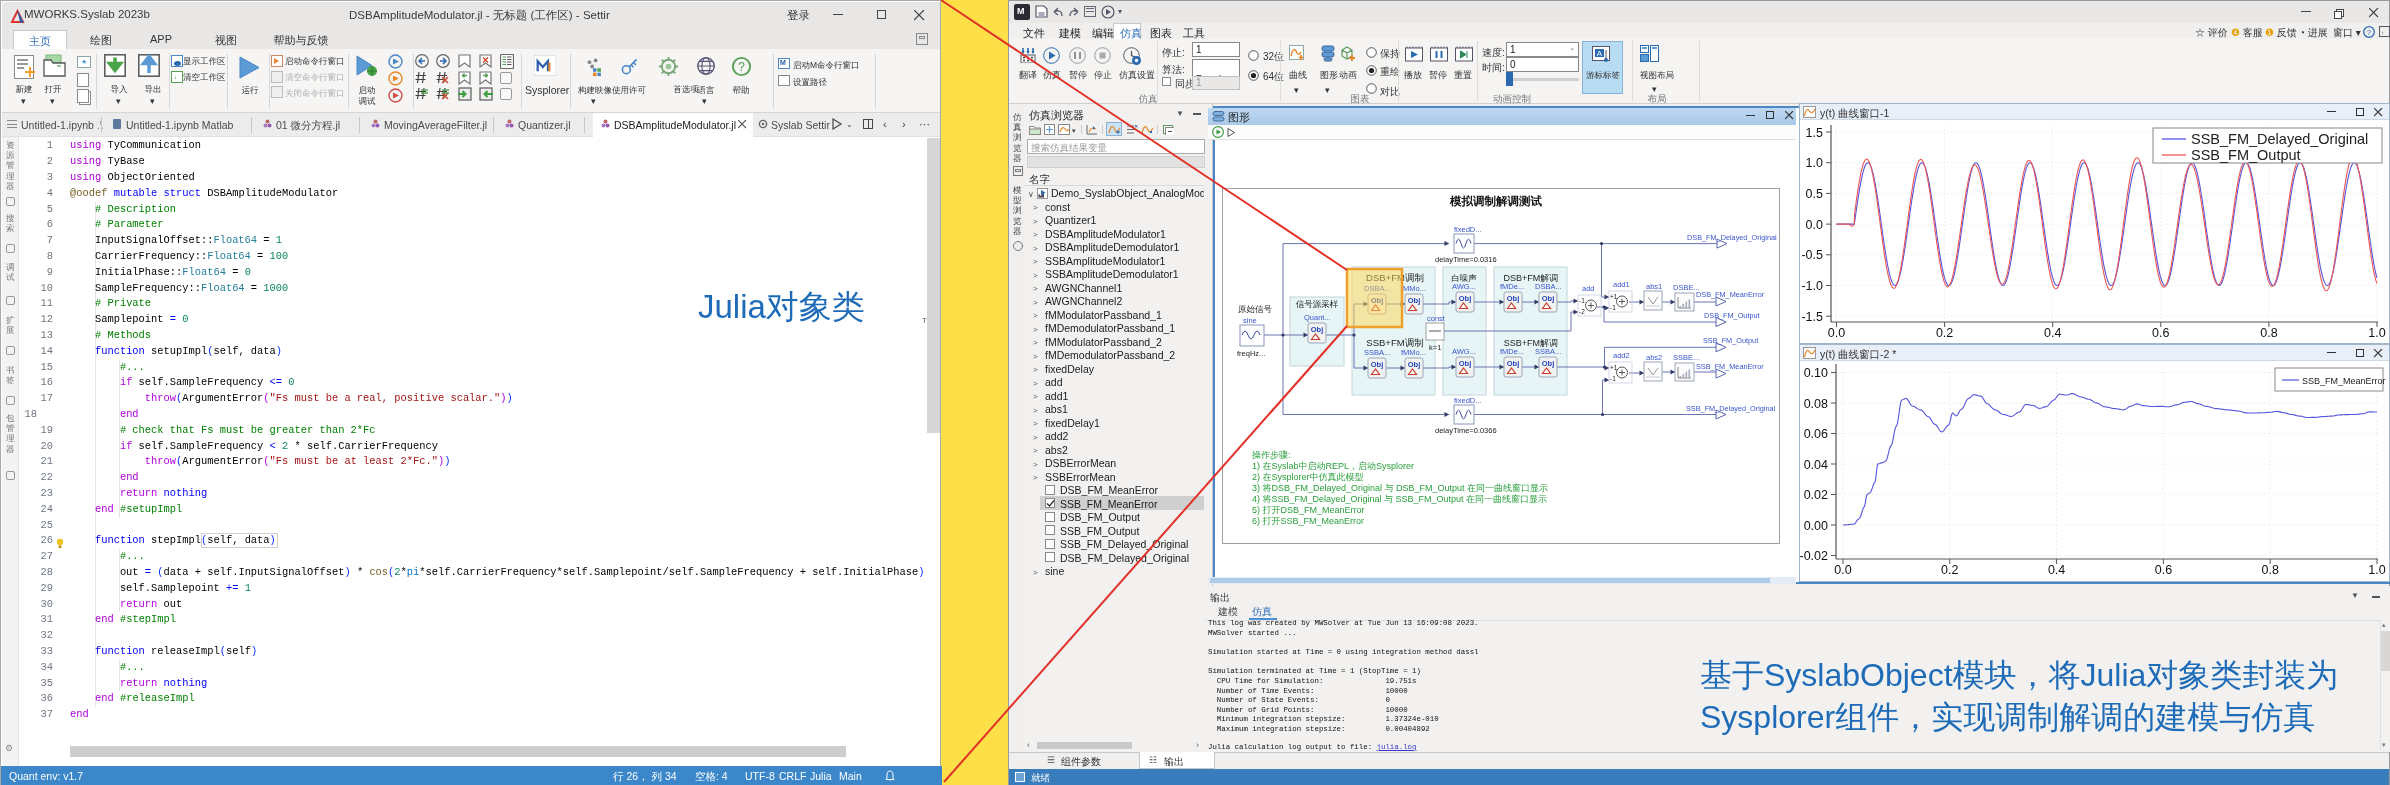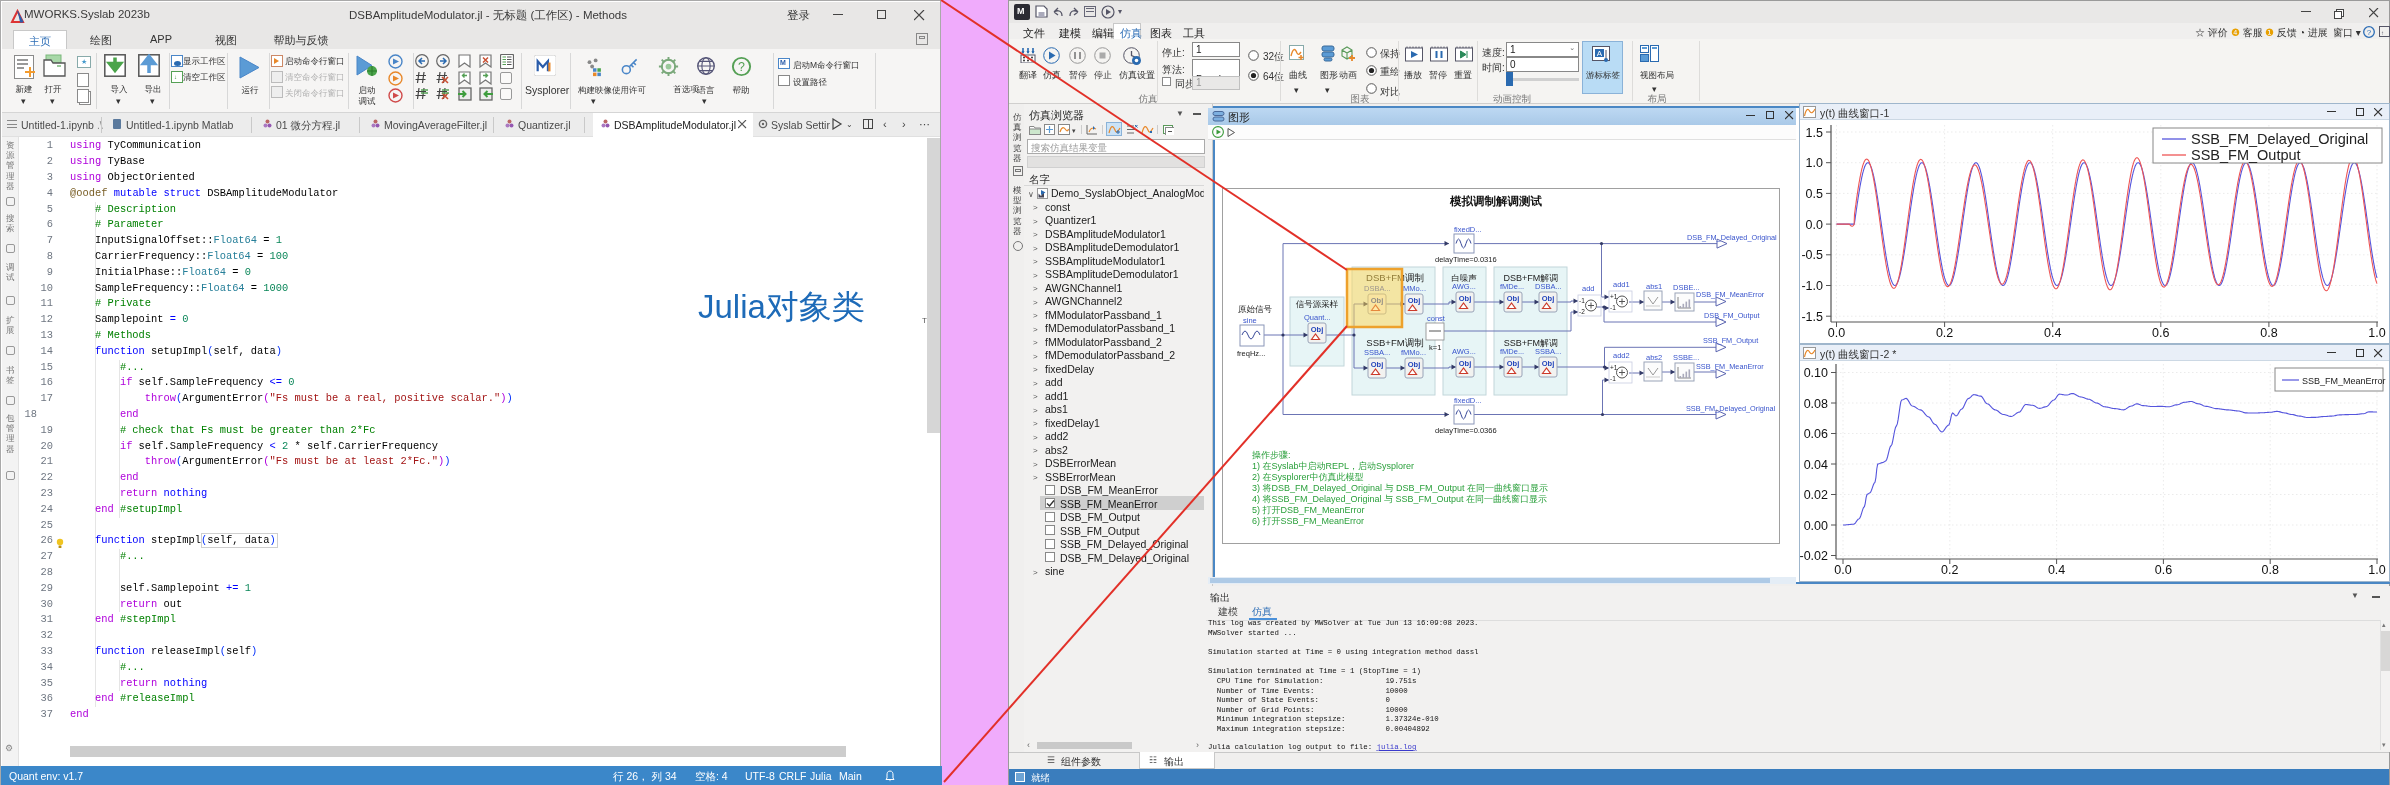--- a/index.html
+++ b/index.html
@@ -1,15 +1,15 @@
 <!DOCTYPE html>
 <html><head><meta charset="utf-8"><style>
 *{margin:0;padding:0;box-sizing:border-box}
 html,body{width:2390px;height:785px;background:#fff;font-family:"Liberation Sans",sans-serif;overflow:hidden}
-#page{position:absolute;left:0;top:0;width:2390px;height:785px;background:#f0abfc}
+#page{position:absolute;left:0;top:0;width:2390px;height:785px;background:#fde047}
 .a{position:absolute}
 .mono{font-family:Liberation Mono, monospace}
 
 #lw{position:absolute;left:0;top:0;width:941px;height:785px;background:#fff;border:1px solid #a9a9a9;border-bottom:none}
 .ltitle{position:absolute;left:1px;top:1px;width:938px;height:28px;background:#e8e7e6}
 .ltabs{position:absolute;left:1px;top:29px;width:938px;height:19px;background:#e8e7e6}
 .lribbon{position:absolute;left:1px;top:48px;width:938px;height:64px;background:#f6f5f4;border-bottom:1px solid #d5d5d5}
 .rbsep{position:absolute;width:1px;background:#d8d8d8;top:52px;height:56px}
 .rlab{position:absolute;font-size:8.5px;color:#333;text-align:center;white-space:nowrap}
 .rsm{position:absolute;font-size:8.5px;color:#333;white-space:nowrap}
@@ -43,21 +43,21 @@
 .annblue{position:absolute;color:#1e6bb8;font-family:"Liberation Sans",sans-serif}
 </style></head><body>
 <div id="page">
 <div id="lw">
       <div class="ltitle"></div>
       <svg class="a" style="left:9px;top:8px" width="15" height="15">
         <path d="M2 13 L7.5 2 L13 13 Z" fill="none" stroke="#d33" stroke-width="2"></path>
         <path d="M7.5 2 L13 13 L10 13" fill="#2a5caa" stroke="#2a5caa" stroke-width="1"></path>
       </svg>
       <div class="a" style="left:23px;top:7px;font-size:11.5px;color:#3a3a3a">MWORKS.Syslab 2023b</div>
-      <div class="a" style="left:348px;top:7px;font-size:11.5px;color:#3a3a3a">DSBAmplitudeModulator.jl - 无标题 (工作区) - Methods</div>
+      <div class="a" style="left:348px;top:7px;font-size:11.5px;color:#3a3a3a">DSBAmplitudeModulator.jl - 无标题 (工作区) - Settir</div>
       <div class="a" style="left:786px;top:7px;font-size:11.5px;color:#333">登录</div>
       <div class="a" style="left:832px;top:13px;width:10px;height:1px;background:#444"></div>
       <div class="a" style="left:876px;top:9px;width:9px;height:9px;border:1px solid #444"></div>
       <svg class="a" style="left:913px;top:9px" width="11" height="11">
         <path d="M0 0 L10 10 M10 0 L0 10" stroke="#444" stroke-width="1.2"></path>
       </svg>
       <div class="ltabs"></div>
       <div class="a" style="left:12px;top:29px;width:54px;height:19px;background:#fff;border:1px solid #c8c8c8;border-bottom:none;font-size:11px;color:#2b6cb5;text-align:center;padding-top:3px">主页</div>
       <div class="a" style="left:60px;top:32px;width:80px;font-size:11px;color:#333;text-align:center">绘图</div>
       <div class="a" style="left:120px;top:32px;width:80px;font-size:11px;color:#333;text-align:center">APP</div>
@@ -375,20 +375,21 @@
       <div class="lnum" style="left:20px;top:484.9px">23</div>
       <div class="codeline" style="left:69px;top:484.9px">        <span class="k">return</span> <span class="b">nothing</span></div>
       <div class="lnum" style="left:20px;top:500.7px">24</div>
       <div class="codeline" style="left:69px;top:500.7px">    <span class="k">end</span> <span class="g">#setupImpl</span></div>
       <div class="lnum" style="left:20px;top:516.5px">25</div>
       <div class="lnum" style="left:20px;top:532.3px">26</div>
       <div class="codeline" style="left:69px;top:532.3px">    <span class="b">function</span> stepImpl<span class="p1">(</span>self, data<span class="p1">)</span></div>
       <div class="lnum" style="left:20px;top:548.1px">27</div>
       <div class="codeline" style="left:69px;top:548.1px">        <span class="g">#...</span></div>
       <div class="lnum" style="left:20px;top:563.9px">28</div>
+      <div class="codeline" style="left:69px;top:563.9px">        out <span class="b">=</span> <span class="p1">(</span>data + self.InputSignalOffset<span class="p1">)</span> * <span class="f">cos</span><span class="p1">(</span><span class="n">2</span>*<span class="c">pi</span>*self.CarrierFrequency*self.Samplepoint/self.SampleFrequency + self.InitialPhase<span class="p1">)</span></div>
       <div class="lnum" style="left:20px;top:579.7px">29</div>
       <div class="codeline" style="left:69px;top:579.7px">        self.Samplepoint <span class="b">+=</span> <span class="n">1</span></div>
       <div class="lnum" style="left:20px;top:595.5px">30</div>
       <div class="codeline" style="left:69px;top:595.5px">        <span class="k">return</span> out</div>
       <div class="lnum" style="left:20px;top:611.3px">31</div>
       <div class="codeline" style="left:69px;top:611.3px">    <span class="k">end</span> <span class="g">#stepImpl</span></div>
       <div class="lnum" style="left:20px;top:627.1px">32</div>
       <div class="lnum" style="left:20px;top:642.9px">33</div>
       <div class="codeline" style="left:69px;top:642.9px">    <span class="b">function</span> releaseImpl<span class="p1">(</span>self<span class="p1">)</span></div>
       <div class="lnum" style="left:20px;top:658.7px">34</div>
@@ -1105,12 +1106,13 @@
       <rect x="2275" y="368" width="108" height="23" fill="#fff" stroke="#888"></rect>
       <path d="M2282 380 H2299" stroke="#5555dd" stroke-width="1.2"></path>
       <text x="2302" y="384" font-size="9" fill="#222">SSB_FM_MeanError</text>
     </svg>
     <svg class="a" style="left:0;top:0" width="2390" height="785" viewBox="0 0 2390 785" pointer-events="none">
       <rect x="1347" y="269" width="55" height="58" fill="#ffd54f" fill-opacity="0.5" stroke="#eda12c" stroke-width="2.5"></rect>
       <path d="M941 0 L1347 270" stroke="#e23028" stroke-width="2"></path>
       <path d="M1347 326 L944 782" stroke="#e23028" stroke-width="2"></path>
     </svg>
     <div class="annblue" style="left:698px;top:285px;font-size:33px">Julia对象类</div>
+    <div class="annblue" style="left:1700px;top:654px;font-size:32px;line-height:42px;white-space:nowrap">基于SyslabObject模块，将Julia对象类封装为<br>Sysplorer组件，实现调制解调的建模与仿真</div>
   </div>
 </body></html>

